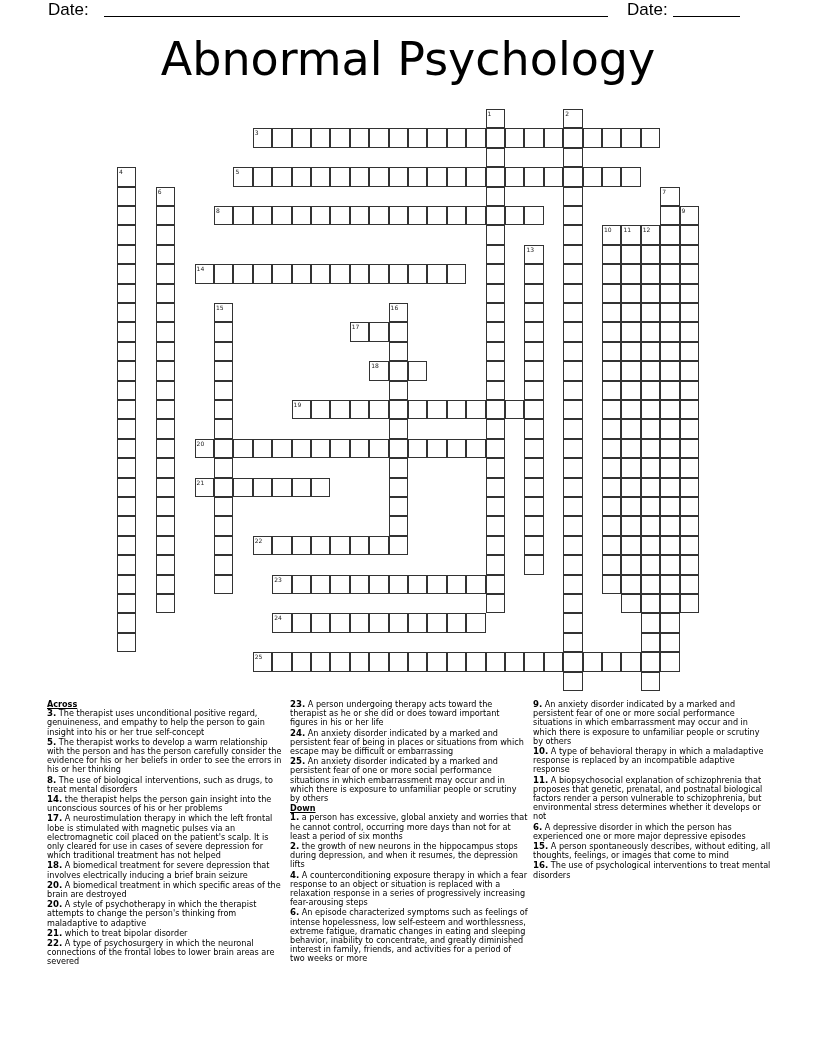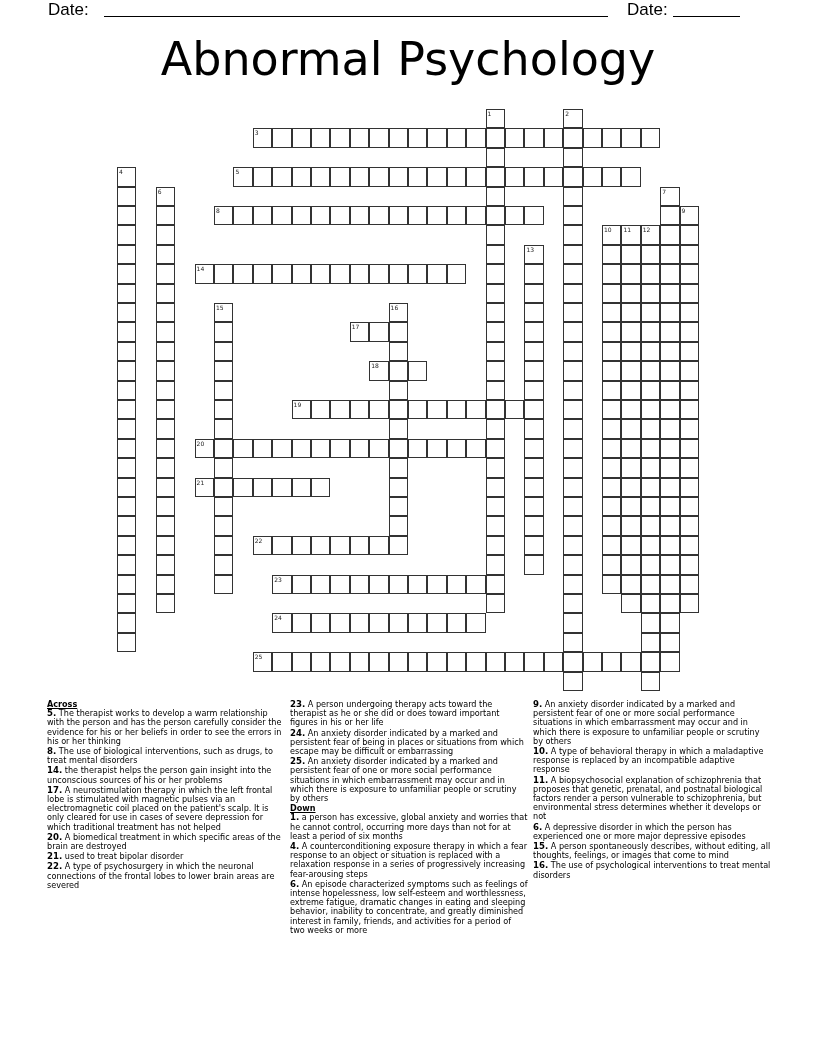--- a/index.html
+++ b/index.html
@@ -487,35 +487,39 @@
     <div class="cell" style="left: 388px; top: 543.2px;"></div>
     <div class="cell" style="left: 407.4px; top: 543.2px;"></div>
     <div class="cell" style="left: 426.8px; top: 543.2px;"></div>
     <div class="cell" style="left: 465.6px; top: 543.2px;"></div>
     <div class="cell" style="left: 485px; top: 543.2px;"></div>
     <div class="cell" style="left: 504.4px; top: 543.2px;"></div>
   </div>
 
 <div class="clues col1">
   <div class="clue-head">Across</div>
+  <div class="clue"><b>3.</b> <span>The therapist uses unconditional positive regard, genuineness, and empathy to help the person to gain insight into his or her true self-concept</span></div>
   <div class="clue"><b>5.</b> <span>The therapist works to develop a warm relationship with the person and has the person carefully consider the evidence for his or her beliefs in order to see the errors in his or her thinking</span></div>
   <div class="clue"><b>8.</b> <span>The use of biological interventions, such as drugs, to treat mental disorders</span></div>
   <div class="clue"><b>14.</b> <span>the therapist helps the person gain insight into the unconscious sources of his or her problems</span></div>
   <div class="clue"><b>17.</b> <span>A neurostimulation therapy in which the left frontal lobe is stimulated with magnetic pulses via an electromagnetic coil placed on the patient's scalp. It is only cleared for use in cases of severe depression for which traditional treatment has not helped</span></div>
+  <div class="clue"><b>18.</b> <span>A biomedical treatment for severe depression that involves electrically inducing a brief brain seizure</span></div>
   <div class="clue"><b>20.</b> <span>A biomedical treatment in which specific areas of the brain are destroyed</span></div>
-  <div class="clue"><b>21.</b> <span>used to treat bipolar disorder</span></div>
+  <div class="clue"><b>20.</b> <span>A style of psychotherapy in which the therapist attempts to change the person's thinking from maladaptive to adaptive</span></div>
+  <div class="clue"><b>21.</b> <span>which to treat bipolar disorder</span></div>
   <div class="clue"><b>22.</b> <span>A type of psychosurgery in which the neuronal connections of the frontal lobes to lower brain areas are severed</span></div>
 </div>
 
 <div class="clues col2">
   <div class="clue"><b>23.</b> <span>A person undergoing therapy acts toward the therapist as he or she did or does toward important figures in his or her life</span></div>
   <div class="clue"><b>24.</b> <span>An anxiety disorder indicated by a marked and persistent fear of being in places or situations from which escape may be difficult or embarrassing</span></div>
   <div class="clue"><b>25.</b> <span>An anxiety disorder indicated by a marked and persistent fear of one or more social performance situations in which embarrassment may occur and in which there is exposure to unfamiliar people or scrutiny by others</span></div>
   <div class="clue-head">Down</div>
   <div class="clue"><b>1.</b> <span>a person has excessive, global anxiety and worries that he cannot control, occurring more days than not for at least a period of six months</span></div>
+  <div class="clue"><b>2.</b> <span>the growth of new neurons in the hippocampus stops during depression, and when it resumes, the depression lifts</span></div>
   <div class="clue"><b>4.</b> <span>A counterconditioning exposure therapy in which a fear response to an object or situation is replaced with a relaxation response in a series of progressively increasing fear-arousing steps</span></div>
   <div class="clue"><b>6.</b> <span>An episode characterized symptoms such as feelings of intense hopelessness, low self-esteem and worthlessness, extreme fatigue, dramatic changes in eating and sleeping behavior, inability to concentrate, and greatly diminished interest in family, friends, and activities for a period of two weeks or more</span></div>
 </div>
 
 <div class="clues col3">
   <div class="clue"><b>9.</b> <span>An anxiety disorder indicated by a marked and persistent fear of one or more social performance situations in which embarrassment may occur and in which there is exposure to unfamiliar people or scrutiny by others</span></div>
   <div class="clue"><b>10.</b> <span>A type of behavioral therapy in which a maladaptive response is replaced by an incompatible adaptive response</span></div>
   <div class="clue"><b>11.</b> <span>A biopsychosocial explanation of schizophrenia that proposes that genetic, prenatal, and postnatal biological factors render a person vulnerable to schizophrenia, but environmental stress determines whether it develops or not</span></div>
   <div class="clue"><b>6.</b> <span>A depressive disorder in which the person has experienced one or more major depressive episodes</span></div>
   <div class="clue"><b>15.</b> <span>A person spontaneously describes, without editing, all thoughts, feelings, or images that come to mind</span></div>

